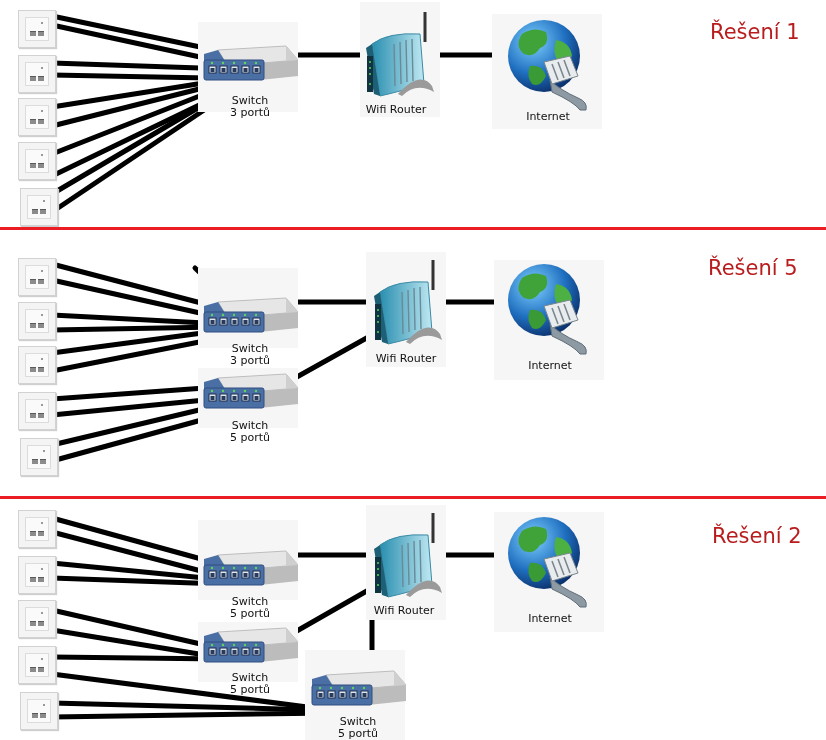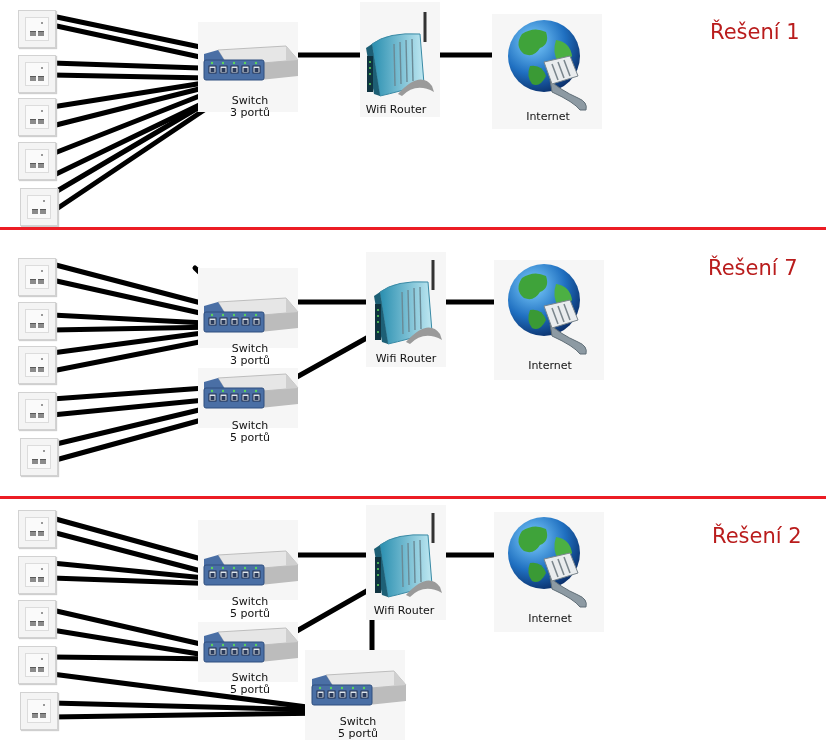--- a/index.html
+++ b/index.html
@@ -58,21 +58,21 @@
     <line x1="295" y1="555" x2="372" y2="555" stroke="#000000" stroke-width="5" stroke-linecap="round"></line>
     <line x1="295" y1="632" x2="372" y2="588" stroke="#000000" stroke-width="5" stroke-linecap="round"></line>
     <line x1="372" y1="600" x2="372" y2="668" stroke="#000000" stroke-width="5" stroke-linecap="round"></line>
     <line x1="430" y1="555" x2="510" y2="555" stroke="#000000" stroke-width="5" stroke-linecap="round"></line>
   </svg>
 
 <div class="divider" style="top:227px"></div>
 <div class="divider" style="top:496px"></div>
 
 <div class="title" style="left:710px; top:20px">Řešení 1</div>
-<div class="title" style="left:708px; top:256px">Řešení 7</div>
+<div class="title" style="left:708px; top:256px">Řešení 5</div>
 <div class="title" style="left:712px; top:524px">Řešení 2</div>
 
 <div id="nodes">
     <div class="iconbg" style="left: 198px; top: 22px; width: 100px; height: 90px;"></div>
     <div class="iconbg" style="left: 360px; top: 2px; width: 80px; height: 115px;"></div>
     <div class="iconbg" style="left: 492px; top: 14px; width: 110px; height: 115px;"></div>
     <div class="node wallport" style="left: 18px; top: 10px;">
       <div class="inner">
         <div class="dot"></div>
         <div class="jack" style="left:4px"></div>

